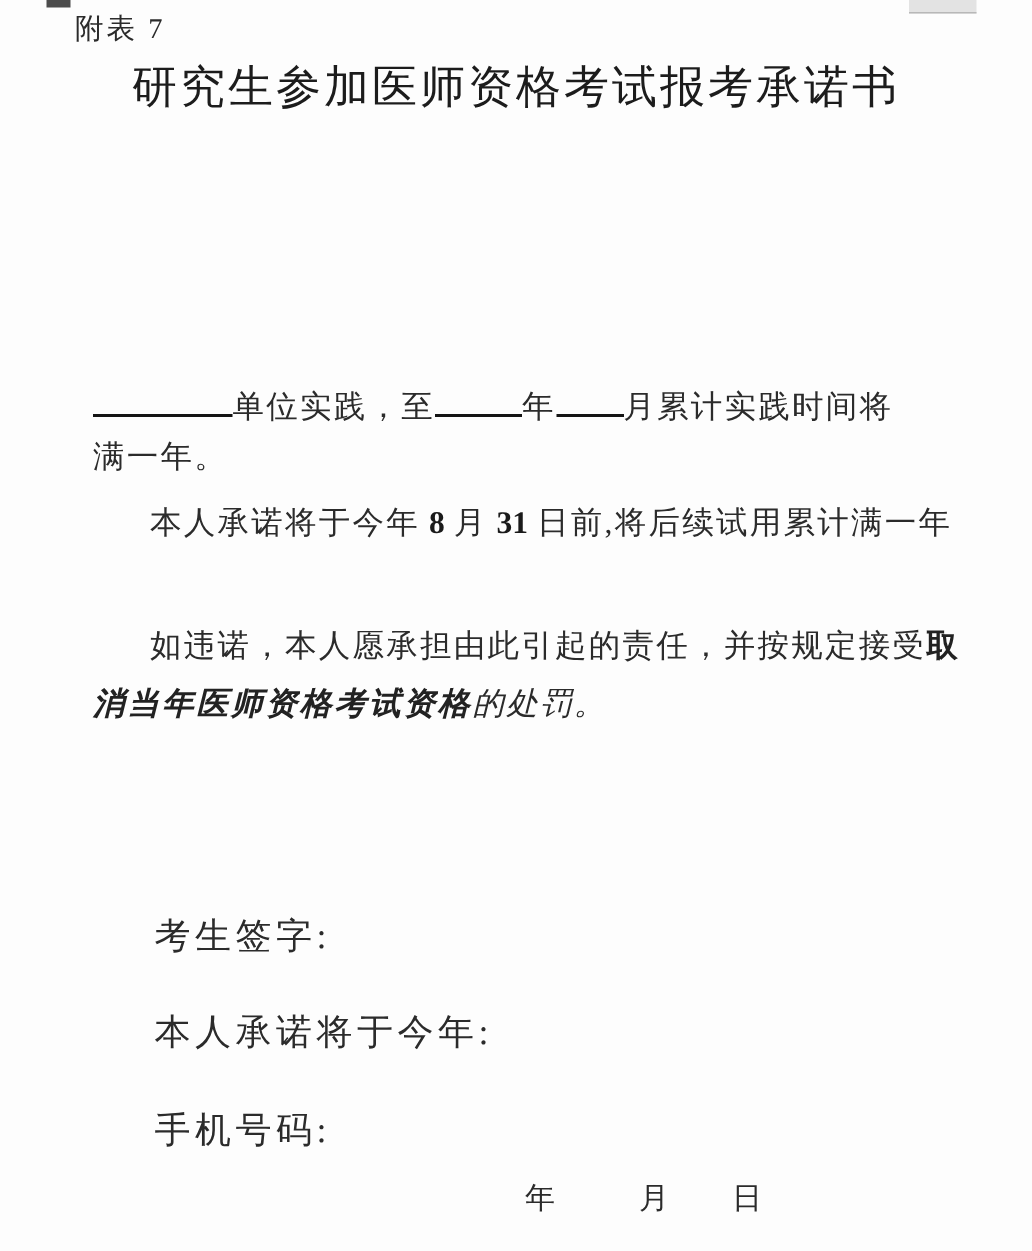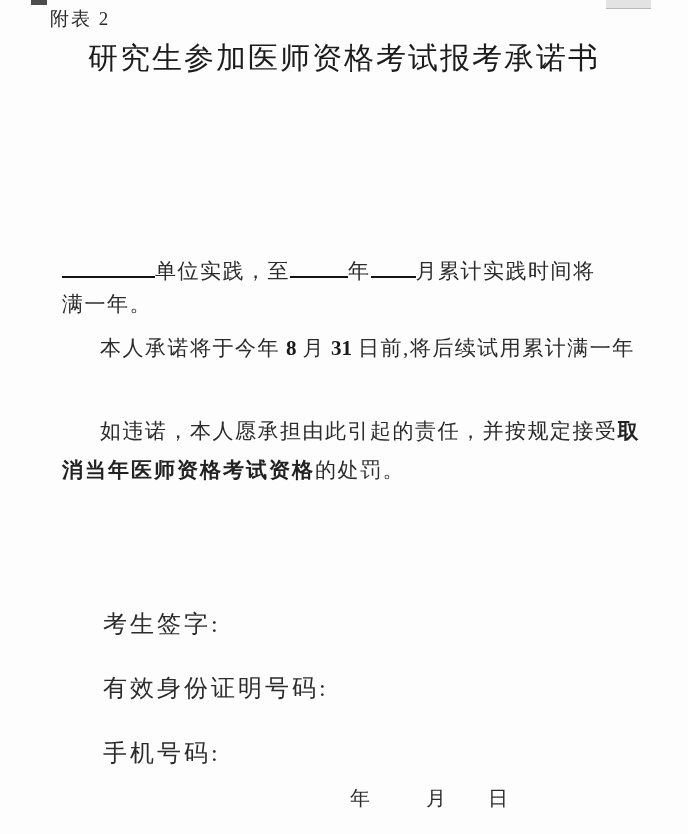--- a/index.html
+++ b/index.html
@@ -39,43 +39,43 @@
   .dateline .dd{margin-left:42px;}
 </style>
 </head>
 <body>
 
 <div class="page">
 
   <div class="artifact-tl"></div>
   <div class="artifact-tr"></div>
 
-  <div class="appendix">附表 2</div>
+  <div class="appendix">附表 7</div>
 
   <h1 class="title">研究生参加医师资格考试报考承诺书</h1>
 
   <div class="line" style="top:256px;">
     <span class="blank" style="width:93px;"></span><span>单位实践，至</span><span class="blank" style="width:58px;"></span><span>年</span><span class="blank" style="width:45px;"></span><span>月累计实践时间将</span>
   </div>
   <div class="line" style="top:293px;">
     <span>满一年。</span>
   </div>
 
   <div class="line indent" style="top:337px;">
     <span>本人承诺将于今年</span><span class="bnum">8</span><span>月</span><span class="bnum">31</span><span>日前,将后续试用累计满一年</span>
   </div>
 
   <div class="line indent" style="top:419px;">
     <span>如违诺，本人愿承担由此引起的责任，并按规定接受</span><span class="hei">取</span>
   </div>
-  <div class="line" style="top:458px;">
+  <div class="line" style="top:458px;font-style:italic;">
     <span class="hei">消当年医师资格考试资格</span><span>的处罚。</span>
   </div>
 
   <div class="label" style="top:608px;">考生签字:</div>
-  <div class="label" style="top:672px;">有效身份证明号码:</div>
+  <div class="label" style="top:672px;">本人承诺将于今年:</div>
   <div class="label" style="top:737px;">手机号码:</div>
 
   <div class="dateline">
     <span>年</span><span class="dm">月</span><span class="dd">日</span>
   </div>
 
 </div>
 
 </body></html>

